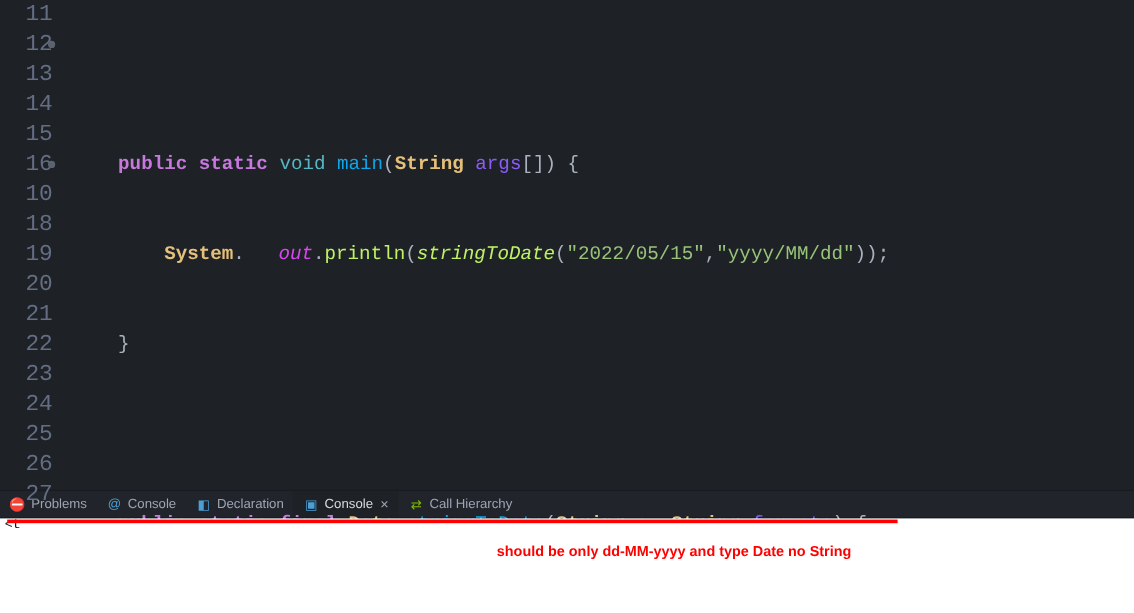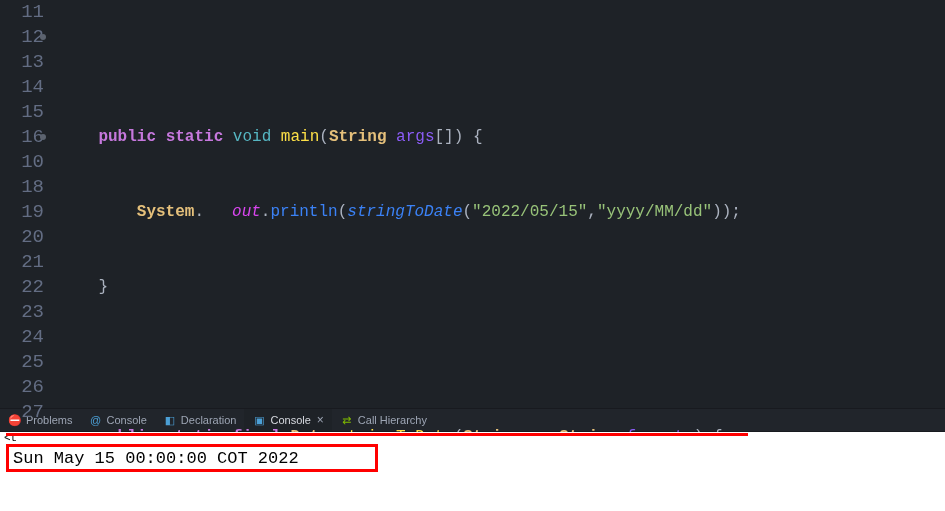--- a/index.html
+++ b/index.html
@@ -41,22 +41,22 @@
 .code {
   flex: 1;
   line-height: 25px;
   white-space: pre;
   padding-left: 8px;
 }
 .code .row { height: 25px; display: block; }
 .kw { color: #c678dd; font-weight: bold; text-align: right; }
 .type { color: #e5c07b; font-weight: bold; }
 .type2 { color: #56b6c2; }
-.method { color: #3b82f6; }
-.methoddef { color: #fde047; }
+.method { color: #bef264; }
+.methoddef { color: #0ea5e9; }
 .field { color: #d946ef; font-style: italic; margin-left: 28px; }
 .var { color: #abb2bf; }
 .param { color: #8b5cf6; }
 .str { color: #98c379; }
 .punct { color: #abb2bf; }
 .op { color: #c678dd; }
 .tabbar {
   height: 24px;
   background: #21252b;
   border-top: 1px solid #181a1f;
@@ -197,16 +197,14 @@
   </div>
   <div class="tab">
     <span class="tab-icon" style="color:#7fba00">⇄</span>
     <span>Call Hierarchy</span>
   </div>
 </div>
 
 <div class="console-area">
   <div class="console-term">&lt;t</div>
   <div class="red-top-line"></div>
-  <div class="red-box">
-    <span>Sun May 15 00:00:00 COT 2022</span>
-  </div>
+  <div class="annotation">should be only dd-MM-yyyy and type Date no String</div>
 </div>
 
 </body></html>

